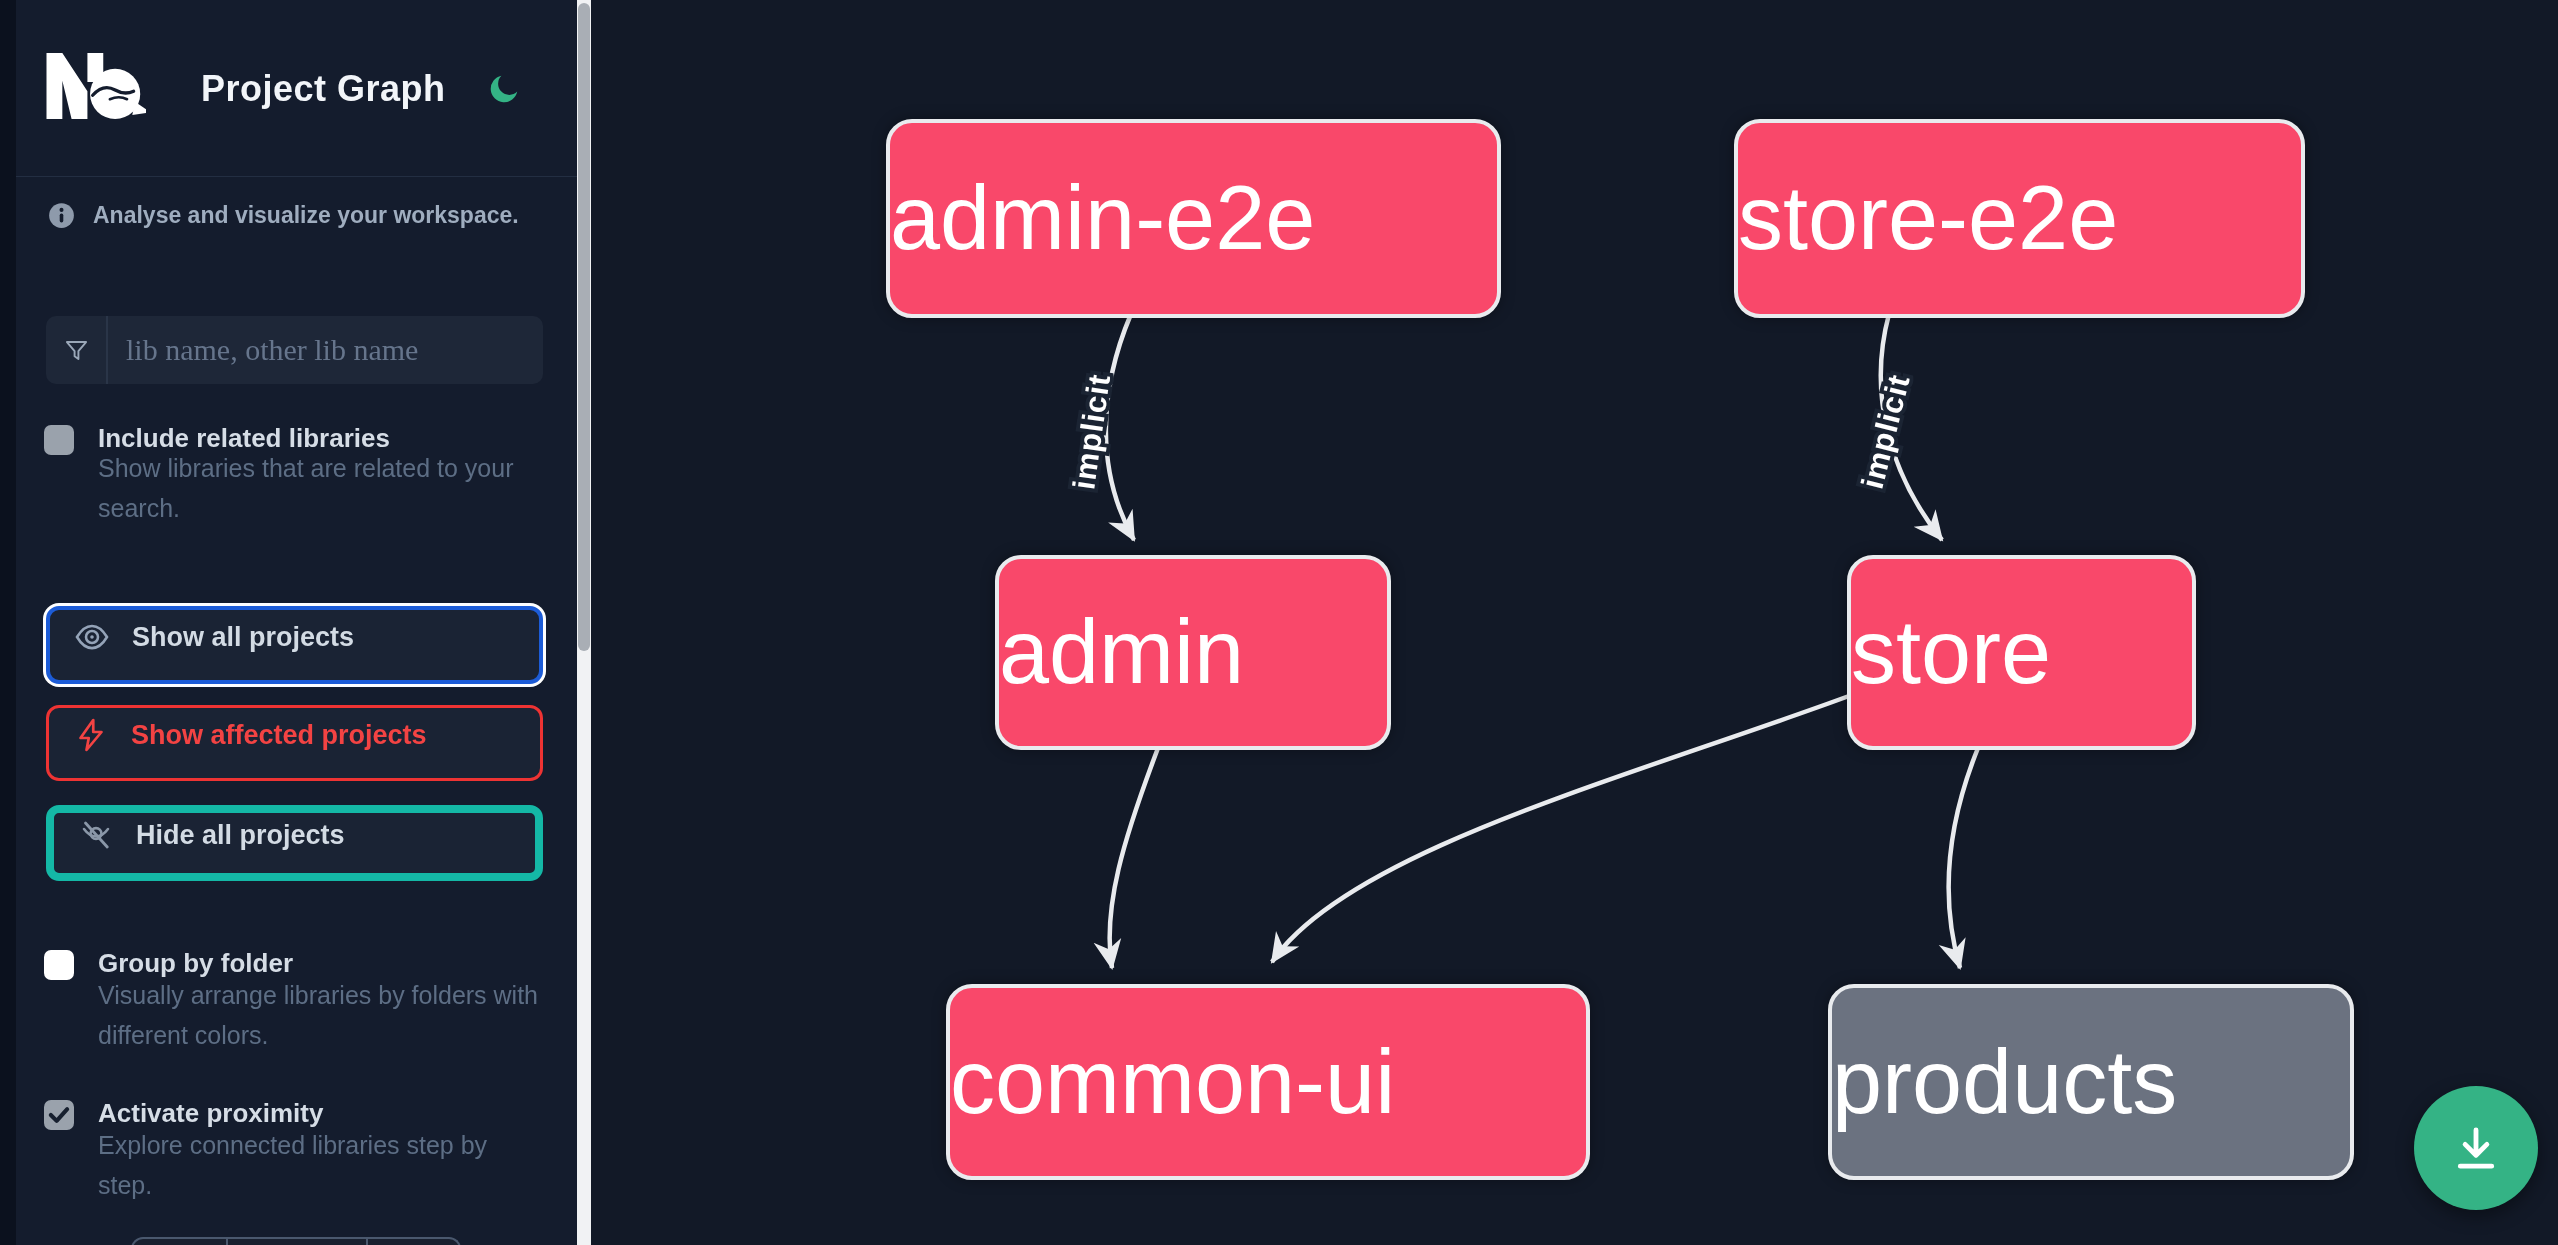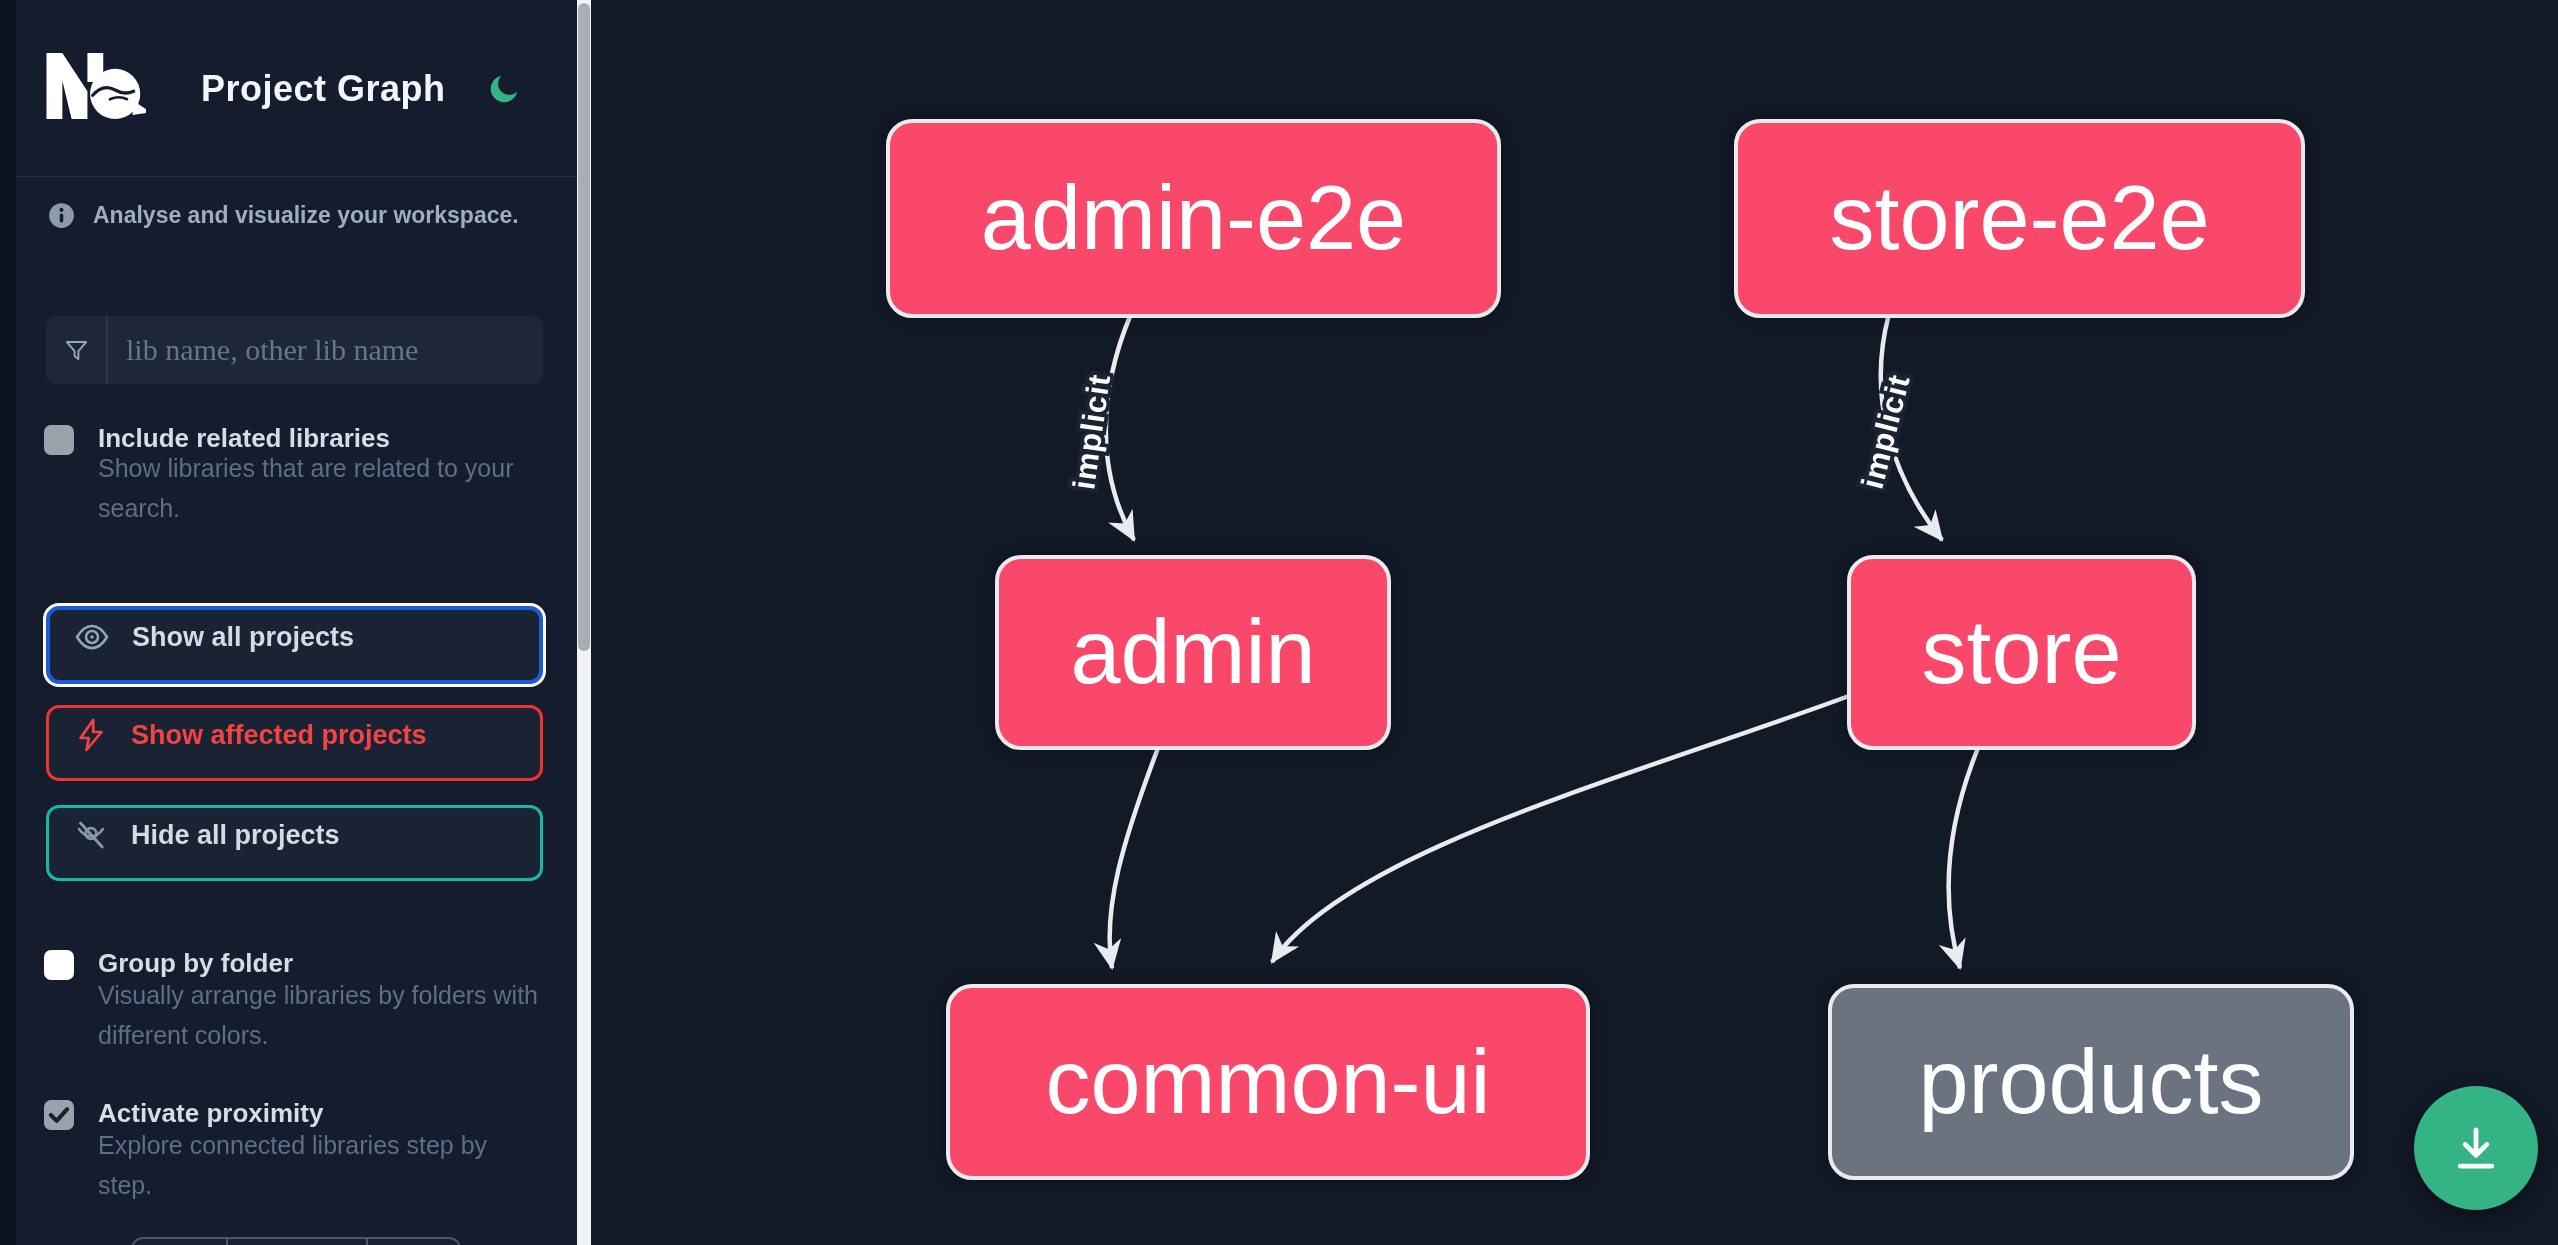--- a/index.html
+++ b/index.html
@@ -28,33 +28,33 @@
   .chk.checked svg{display:block;}
   .row-label{position:absolute;left:82px;font-size:26px;font-weight:600;color:#d6dde6;}
   .row-desc{position:absolute;left:82px;font-size:25px;color:#5d6e85;line-height:40px;width:440px;}
   
   .btn{position:absolute;left:30px;width:497px;height:76px;border-radius:13px;background:#1a2334;
        display:flex;align-items:center;gap:22px;padding:0 0 16px 24px;box-sizing:border-box;cursor:pointer;}
   .btn .lbl{font-size:27px;font-weight:600;color:#d3dbe4;}
   .btn.focused{border:4px solid #1d5cd7;box-shadow:0 0 0 3px #ffffff;}
   .btn.affected{border:3px solid #ee3333;}
   .btn.affected .lbl{color:#f34343;}
-  .btn.plain{border:3px solid #14b8a6;}
+  .btn.plain{border:8px solid #14b8a6;}
   
   .stepper{position:absolute;left:115px;top:1237px;width:330px;height:14px;background:#19202f;
            border:2px solid #4a586e;border-bottom:none;border-radius:12px 12px 0 0;box-sizing:border-box;}
   .stepper .sep{position:absolute;top:0;width:2px;height:12px;background:#4a586e;}
   
   .scrollbar{position:absolute;left:561px;top:0;width:14px;height:1245px;background:#f1f2f4;}
   .scrollbar .thumb{position:absolute;left:1px;top:3px;width:12px;height:648px;background:#a9aeb5;border-radius:7px;}
   
   .edges{position:absolute;left:0;top:0;width:2558px;height:1245px;pointer-events:none;}
   .edge-label{font-size:31px;font-weight:700;fill:#ffffff;stroke:#1b2433;stroke-width:8px;paint-order:stroke;
               letter-spacing:1px;text-anchor:middle;dominant-baseline:middle;}
-  .node{position:absolute;border:4px solid #e9ebee;border-radius:26px;display:flex;align-items:center;justify-content:center;
+  .node{position:absolute;border:4px solid #e9ebee;border-radius:26px;display:flex;align-items:center;justify-content:flex-start;
         color:#fff;font-size:90px;font-weight:400;cursor:pointer;box-shadow:0 0 14px rgba(0,0,0,.35);}
   
   .fab{position:absolute;left:2398px;top:1086px;width:124px;height:124px;border-radius:50%;background:#34b385;
        display:flex;align-items:center;justify-content:center;cursor:pointer;box-shadow:0 6px 18px rgba(0,0,0,.4);}
 </style>
 </head>
 <body>
 
 <div class="app">
 

